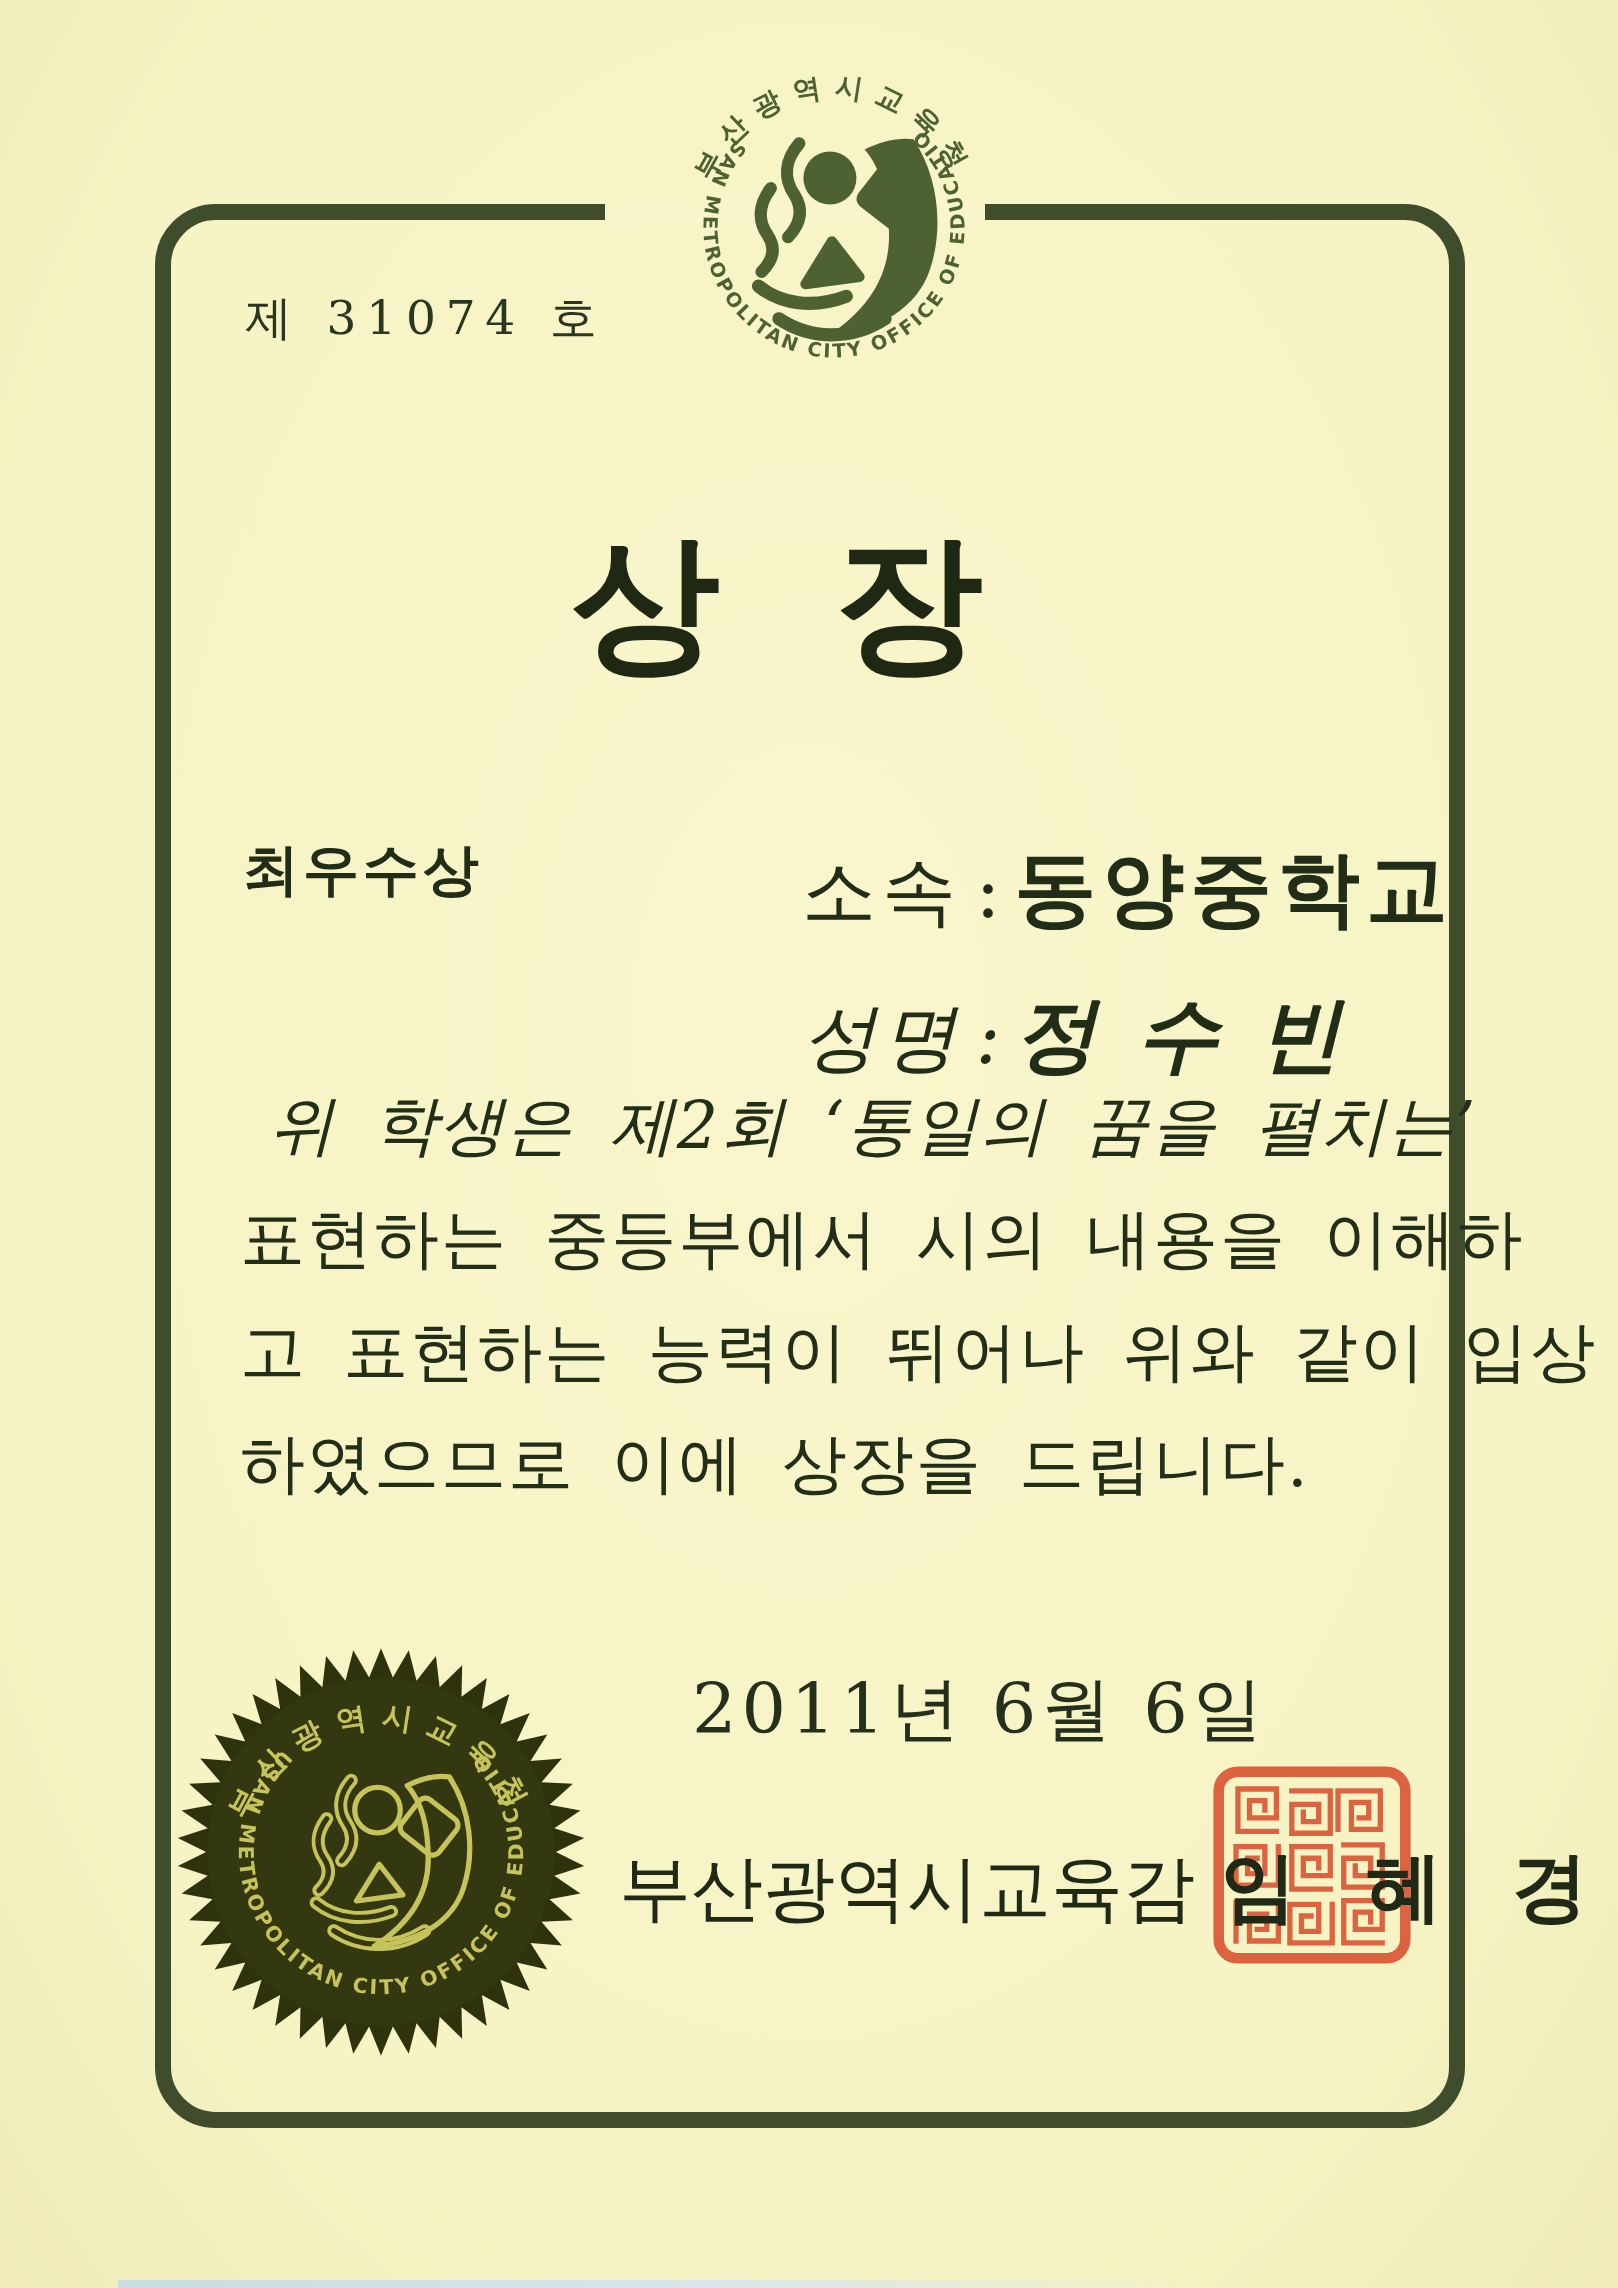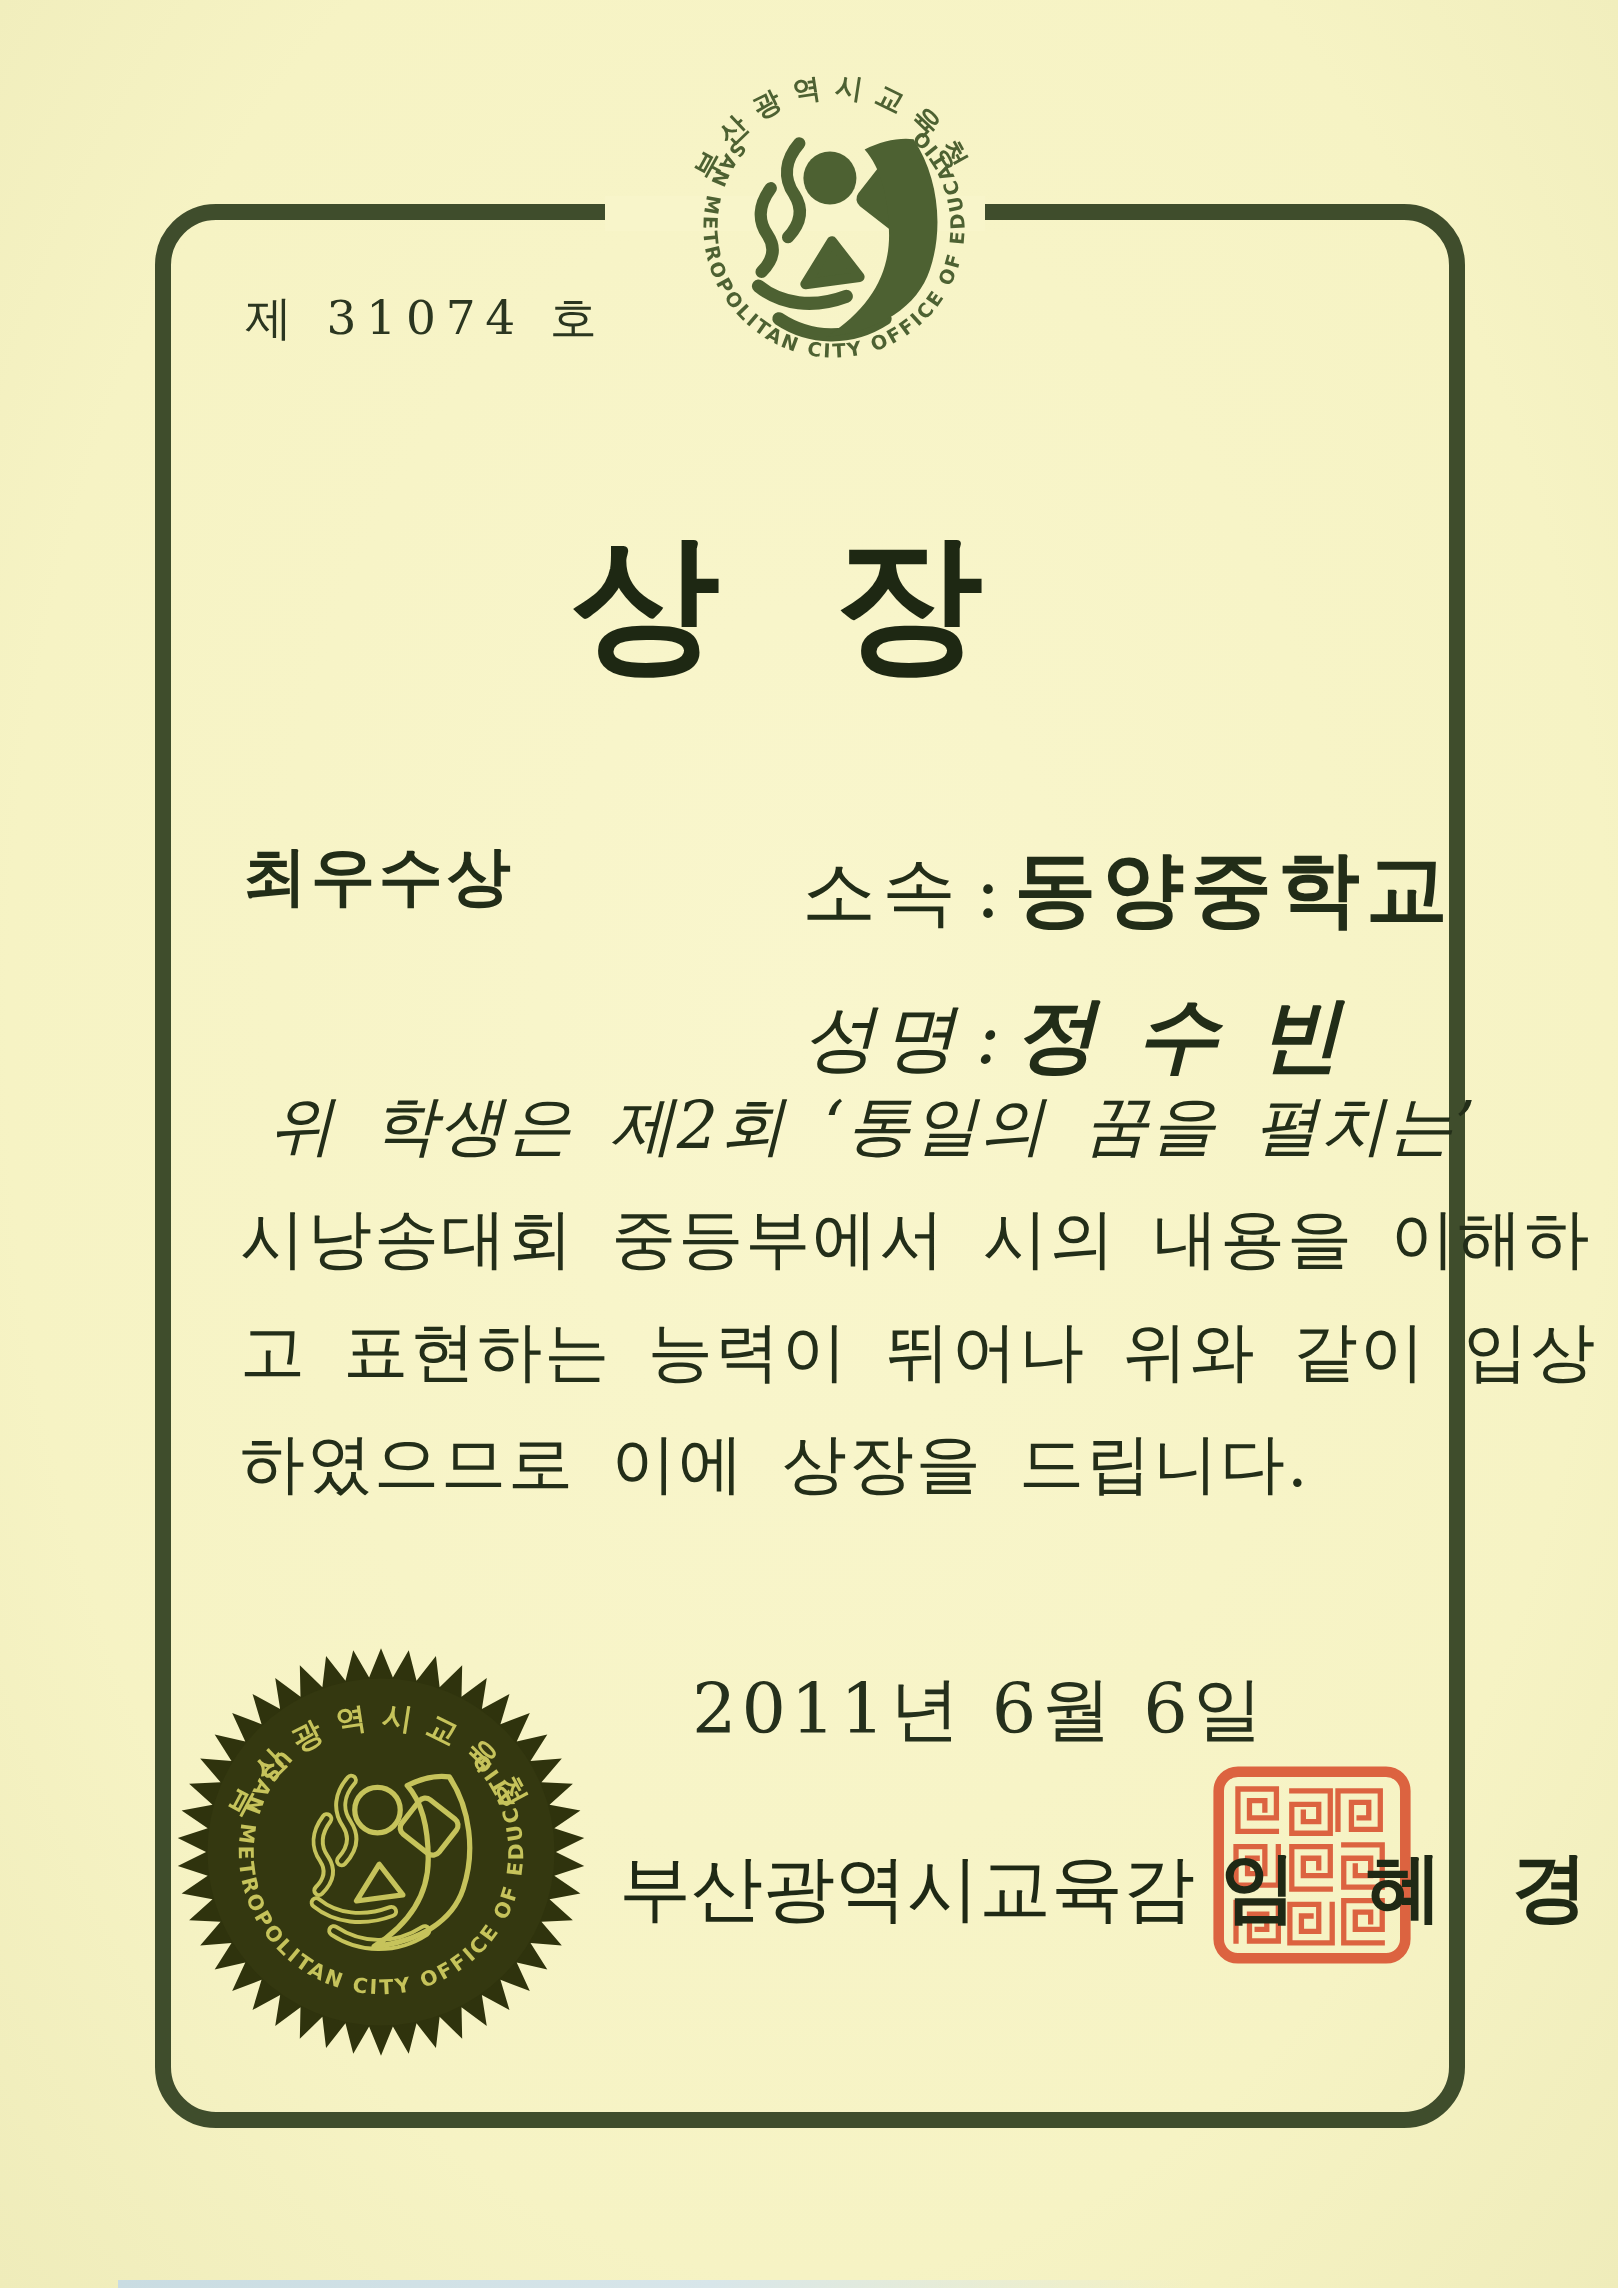--- a/index.html
+++ b/index.html
@@ -25,21 +25,21 @@
   }
   .top-emblem{position:absolute;left:681px;top:74px;width:306px;height:306px;z-index:3;}
   .cert-no{
     position:absolute;left:245px;top:287px;z-index:3;
     font-size:47px;letter-spacing:9.8px;color:#2b3620;white-space:nowrap;
   }
   .title{position:absolute;left:571px;top:527px;width:412px;display:flex;justify-content:space-between;}
   .title span{font-size:149px;line-height:1;font-weight:bold;color:#1e2813;}
   .award-name{
     position:absolute;left:243px;top:833px;
-    font-size:64px;font-weight:bold;color:#222d18;letter-spacing:3.9px;white-space:nowrap;
+    font-size:56px;font-weight:bold;color:#222d18;letter-spacing:3.9px;white-space:nowrap;
   }
   .field{position:absolute;left:802px;white-space:nowrap;color:#222d18;}
   .field.affil{top:835px;}
   .field.pname{top:981px;font-style:italic;}
   .field .flabel{font-size:74px;letter-spacing:5.9px;}
   .field .fsep{font-size:74px;padding:0 13.7px;}
   .field .fvalue{font-size:82px;font-weight:bold;letter-spacing:5.9px;}
   .body-text{position:absolute;left:240px;width:1191px;z-index:3;}
   .bline{
     position:absolute;left:0;font-size:65px;letter-spacing:2px;word-spacing:13.7px;
@@ -124,21 +124,21 @@
 
   <div class="field affil">
     <span class="flabel">소속</span><span class="fsep">:</span><span class="fvalue">동양중학교</span>
   </div>
   <div class="field pname">
     <span class="flabel">성명</span><span class="fsep">:</span><span class="fvalue">정 수 빈</span>
   </div>
 
   <div class="body-text">
     <div class="bline l1">위 학생은 제2회 ‘통일의 꿈을 펼치는’</div>
-    <div class="bline l2">시낭송대회 중등부에서 시의 내용을 이해하</div>
+    <div class="bline l2">표현하는 중등부에서 시의 내용을 이해하</div>
     <div class="bline l3">고 표현하는 능력이 뛰어나 위와 같이 입상</div>
     <div class="bline l4">하였으므로 이에 상장을 드립니다.</div>
   </div>
 
   <div class="date-line">2011년 6월 6일</div>
 
   <div class="signature">
     <span class="issuer">부산광역시교육감</span><span class="sname">임 혜 경</span>
   </div>
 

